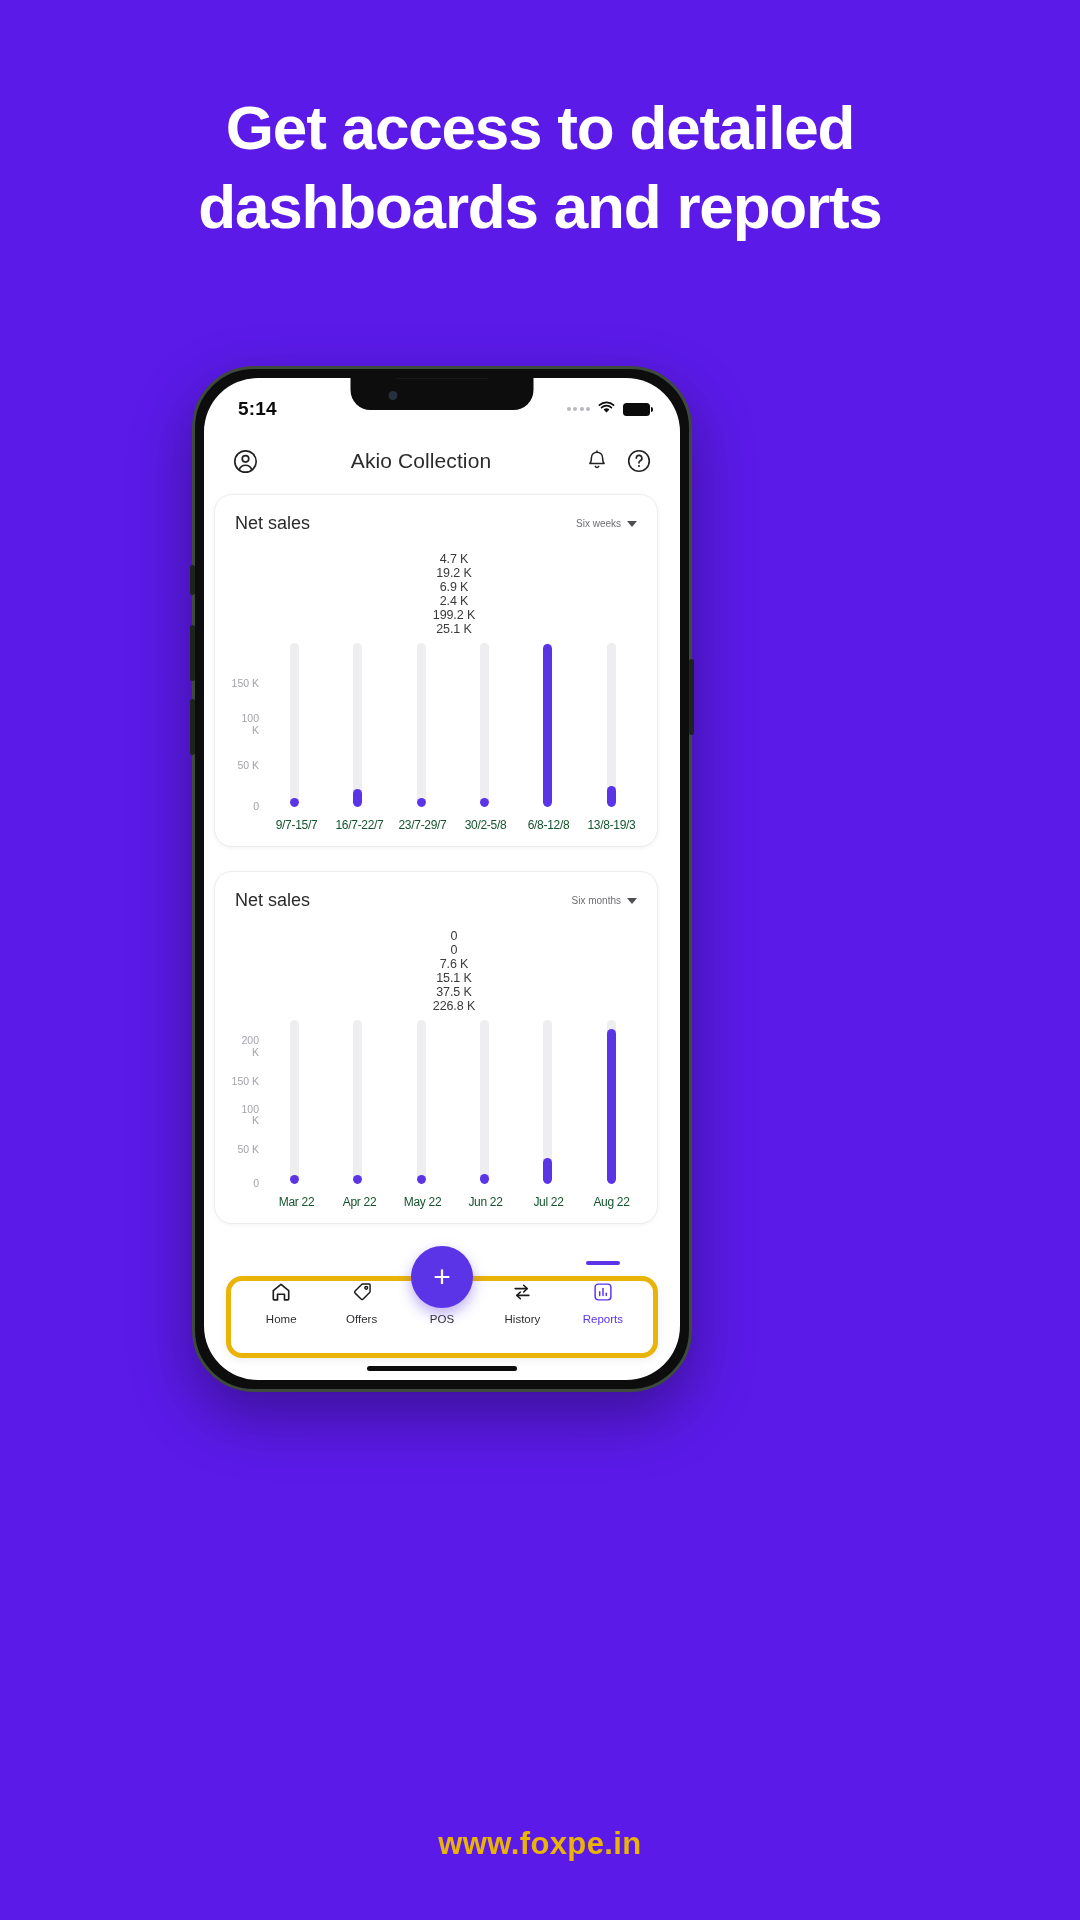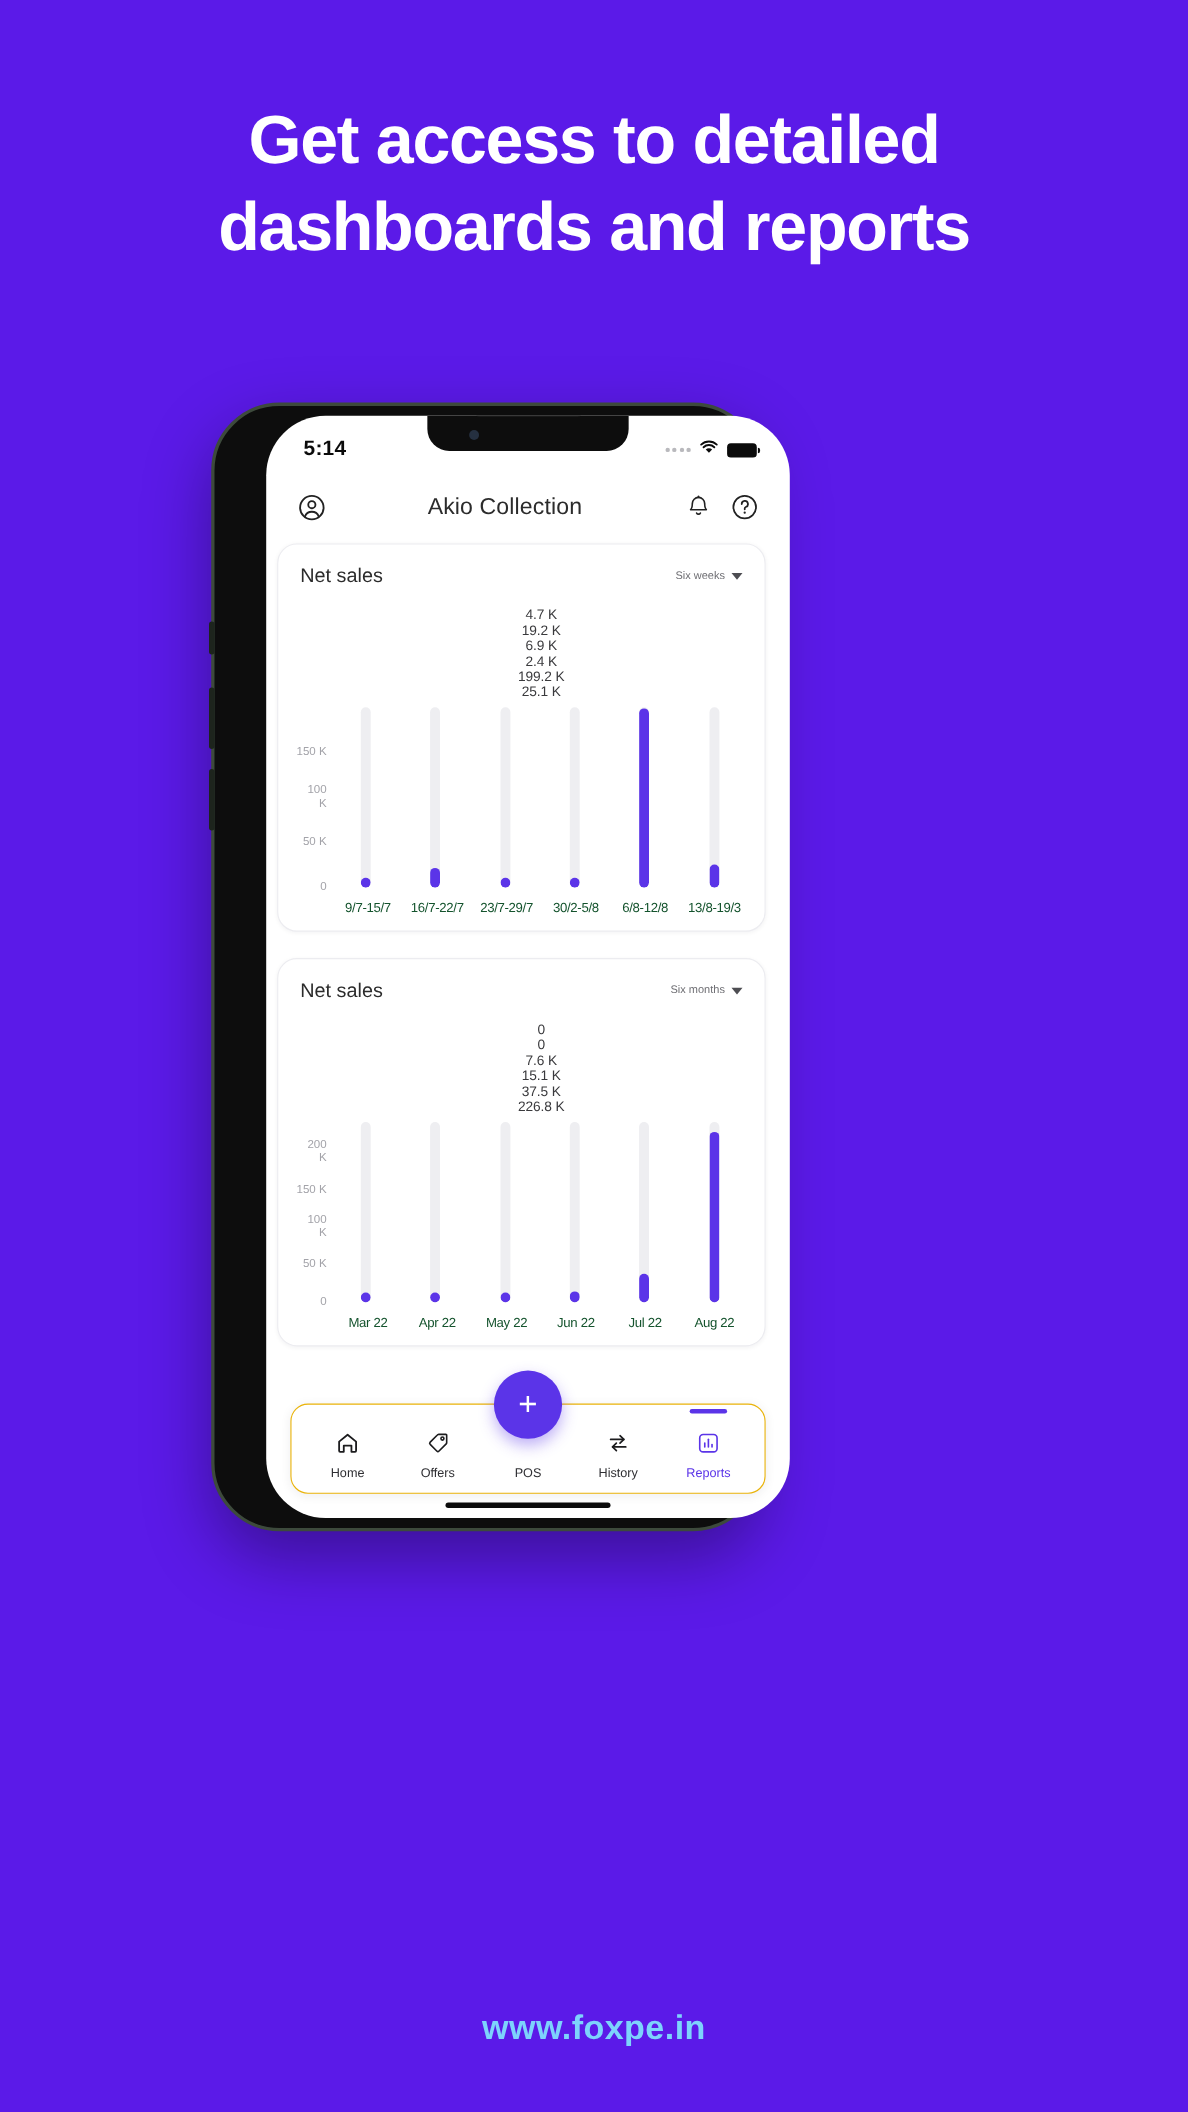--- a/index.html
+++ b/index.html
@@ -22,21 +22,21 @@
     line-height: 1.28;
     letter-spacing: -1.2px;
     padding: 0 60px;
   }
 
   
   .footer {
     position: absolute;
     bottom: 58px; left: 0; right: 0;
     text-align: center;
-    color: #7dd3fc;
+    color: #eab308;
     font-size: 31px;
     font-weight: 700;
     letter-spacing: 0.4px;
   }
 
   
   .phone {
     position: absolute;
     left: 192px;
     top: 366px;
@@ -48,21 +48,20 @@
     box-shadow: 0 24px 60px rgba(0,0,0,.35);
     padding: 9px;
   }
   .screen {
     position: relative;
     width: 100%;
     height: 100%;
     background: #FFFFFF;
     border-radius: 54px;
     overflow: hidden;
-    margin-left: 38px;
   }
   .notch {
     position: absolute;
     top: 0; left: 50%;
     transform: translateX(-50%);
     width: 183px;
     height: 32px;
     background: #0d0d0d;
     border-bottom-left-radius: 20px;
     border-bottom-right-radius: 20px;
@@ -300,25 +299,25 @@
     color: #fff;
     display: flex; align-items: center; justify-content: center;
     font-size: 30px;
     font-weight: 300;
     line-height: 1;
     box-shadow: 0 6px 14px rgba(91,52,232,.4);
     z-index: 5;
   }
   .navbar {
     background: #fff;
-    border: 1px solid #eab308;
+    border: 5px solid #eab308;
     border-radius: 16px;
     box-shadow: 0 2px 10px rgba(20,20,40,.07);
     display: flex;
-    align-items: flex-end;
+    align-items: flex-start;
     height: 82px;
     padding: 0 10px 11px 10px;
     position: relative;
   }
   .nav-item {
     flex: 1 1 0;
     display: flex;
     flex-direction: column;
     align-items: center;
     gap: 6px;

